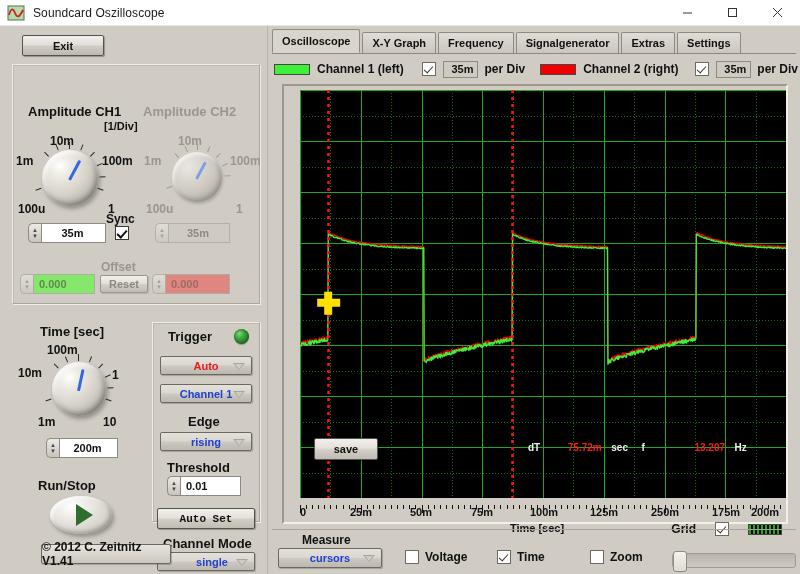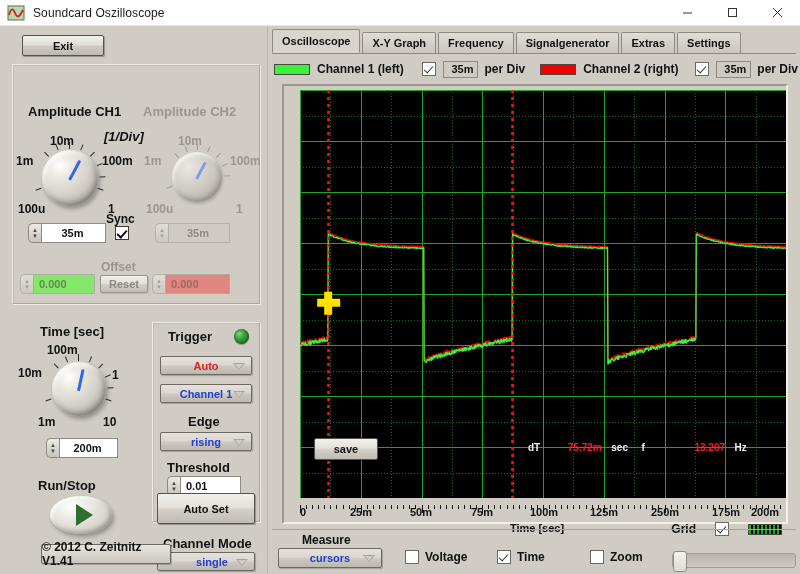--- a/index.html
+++ b/index.html
@@ -367,21 +367,21 @@
   <div class="body-area">
 
     <div class="left-col">
 
       <div class="exit-btn">Exit</div>
 
       <div class="group-box amp-box"></div>
 
       <div class="lbl" style="left:28px; top:78px; font-size:13px;">Amplitude CH1</div>
       <div class="lbl dim" style="left:143px; top:78px; font-size:13px;">Amplitude CH2</div>
-      <div class="lbl" style="left:104px; top:103px; font-size:13px;font-style:italic;">[1/Div]</div>
+      <div class="lbl" style="left:104px; top:94px; font-size:11px;">[1/Div]</div>
 
       <div class="knob-wrap" style="left:20px; top:100px; width:110px; height:100px;">
         <div class="lbl" style="left:30px; top:8px;">10m</div>
         <div class="lbl" style="left:-4px; top:28px;">1m</div>
         <div class="lbl" style="left:82px; top:28px;">100m</div>
         <div class="lbl" style="left:-2px; top:76px;">100u</div>
         <div class="lbl" style="left:88px; top:76px;">1</div>
         <div class="knob" style="left:22px; top:24px; width:56px; height:56px;">
           <div class="knob-needle" style="left:26px; top:8px; width:3px; height:22px; transform:rotate(28deg);"></div>
         </div>
@@ -514,21 +514,21 @@
       <div class="lbl" style="left:167px; top:434px; font-size:13px;">Threshold</div>
 
       <div class="numctl" style="left:167px; top:450px; width:74px; height:20px;">
         <div class="spin">
           <span class="ar">▲</span>
           <span class="ar">▼</span>
         </div>
         <div class="numfield" style="justify-content:flex-start; padding-left:5px;">0.01</div>
       </div>
 
-      <div class="btn3d" style="position:absolute; left:157px; top:467px; width:98px; height:31px;">Auto Set</div>
+      <div class="btn3d" style="position:absolute; left:157px; top:482px; width:98px; height:21px;font-family:Liberation Mono, monospace;">Auto Set</div>
 
       <div class="lbl" style="left:163px; top:510px; font-size:13px;">Channel Mode</div>
       <div class="combo" style="left:157px; top:526px; width:98px; height:19px; color:#2040d0;padding-left:12px;">
         <span>single</span>
         <span class="arrow"></span>
       </div>
 
       <div class="copyright">© 2012  C. Zeitnitz V1.41</div>
     </div>
 

